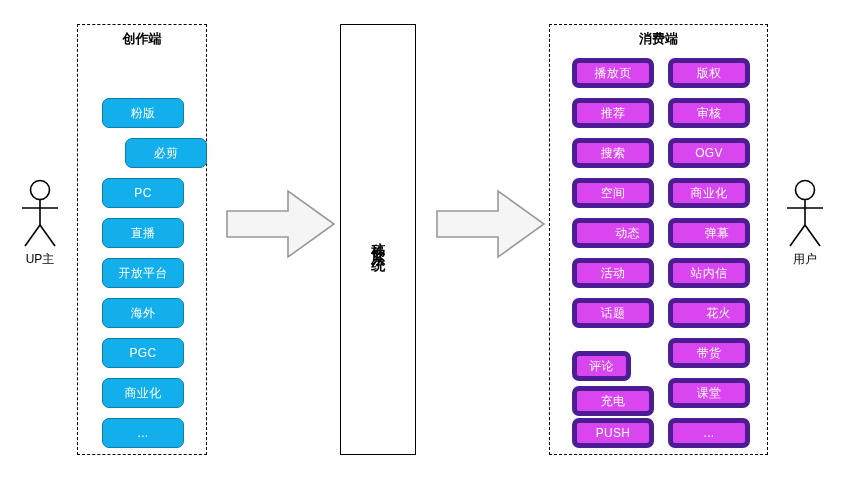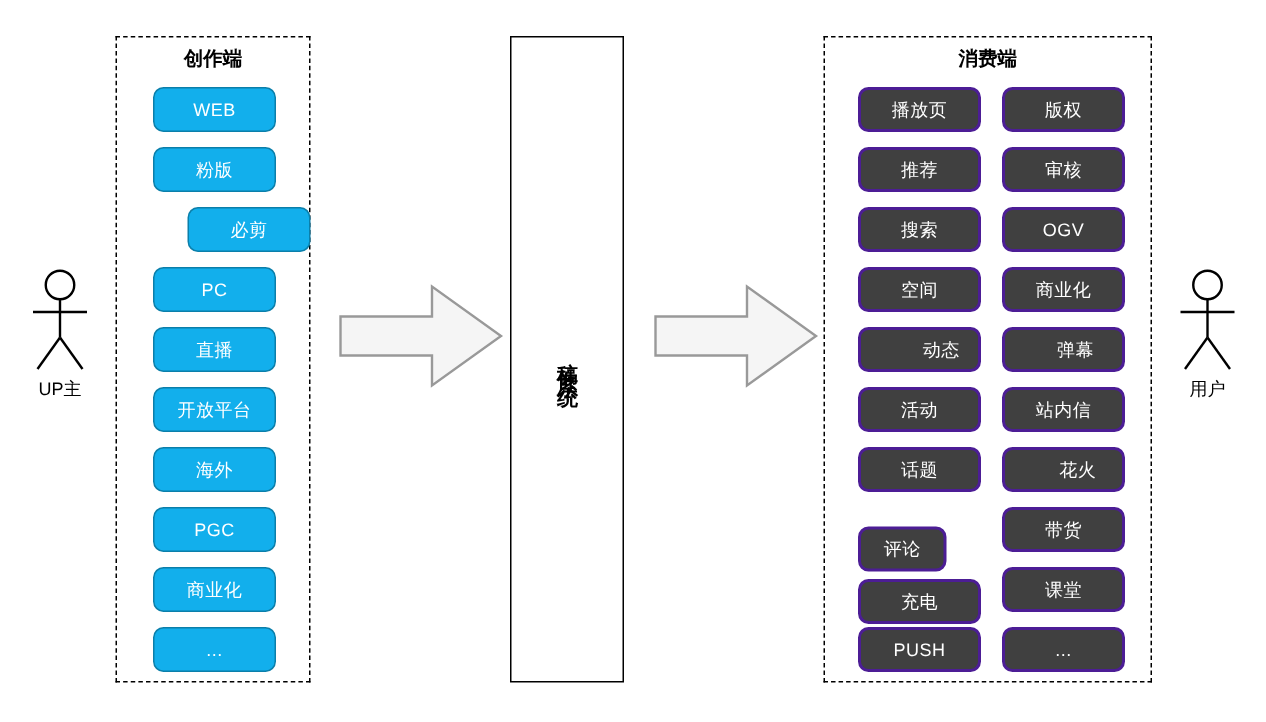--- a/index.html
+++ b/index.html
@@ -68,22 +68,22 @@
     color: #ffffff;
     line-height: 1;
     letter-spacing: 0.3px;
     white-space: nowrap;
   }
   .chip.blue {
     background: #12AFEC;
     border: 1px solid #0B7FAA;
   }
   .chip.pink {
-    background: #404040;
-    border: 2px solid #4c1d95;
+    background: #d946ef;
+    border: 5px solid #4c1d95;
   }
 
   
   .sysbox {
     position: absolute;
     border: 1px solid #000000;
     background: #ffffff;
     box-sizing: border-box;
     display: flex;
     align-items: center;
@@ -118,23 +118,20 @@
         <line x1="35" y1="47" x2="20" y2="68" stroke="#000000" stroke-width="1.6"></line>
         <line x1="35" y1="47" x2="50" y2="68" stroke="#000000" stroke-width="1.6"></line>
       </svg>
     </div>
     <div class="actor-label">UP主</div>
   </div>
 
   <div class="group" style="left:77px; top:24px; width:130px; height:431px;">
     <div class="group-title">创作端</div>
 
-    <div class="chip blue" style="left:24px; top:33px; width:82px; height:30px;">
-      <span>WEB</span>
-    </div>
     <div class="chip blue" style="left:24px; top:73px; width:82px; height:30px;">
       <span>粉版</span>
     </div>
     <div class="chip blue" style="left:24px; top:113px; width:82px; height:30px;margin-left:23px;">
       <span>必剪</span>
     </div>
     <div class="chip blue" style="left:24px; top:153px; width:82px; height:30px;">
       <span>PC</span>
     </div>
     <div class="chip blue" style="left:24px; top:193px; width:82px; height:30px;">

